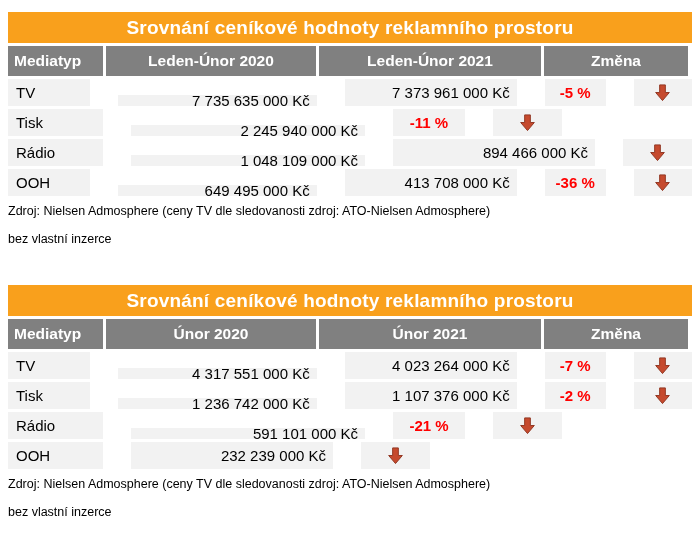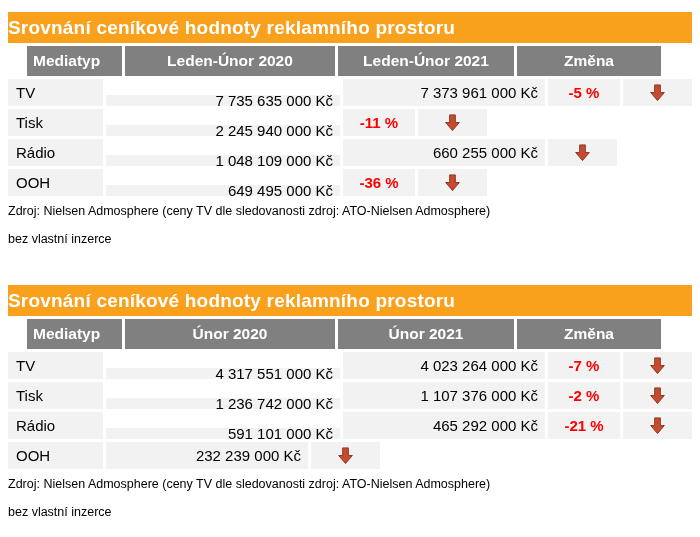--- a/index.html
+++ b/index.html
@@ -6,33 +6,33 @@
   body{
     width:700px;height:537px;background:#ffffff;
     font-family:"Liberation Sans",sans-serif;color:#000;
     overflow:hidden;
   }
   .sheet{padding:12px 8px 0 8px;}
   .tbl{width:684px;}
   .title-bar{
     height:31px;background:#F9A01C;color:#ffffff;
     font-weight:bold;font-size:19px;
-    display:flex;align-items:center;justify-content:flex-start;
+    display:flex;align-items:center;justify-content:center;
     letter-spacing:.2px;
   }
-  .hdr{display:flex;column-gap:3px;margin-top:3px;height:30px;margin-left:19px;}
+  .hdr{display:flex;column-gap:3px;margin-top:3px;height:30px;}
   .hdr .cell{
     background:#808080;color:#ffffff;font-weight:bold;font-size:15.5px;
     display:flex;align-items:center;justify-content:center;box-sizing:border-box;
   }
   .hdr .hc1{width:95px;justify-content:flex-start;padding-left:6px;}
   .hdr .hc2{width:210px;}
-  .hdr .hc3{width:176px;}
+  .hdr .hc3{width:222px;}
   .hdr .hc4{width:144px;}
-  .row{display:flex;column-gap:3px;margin-top:3px;height:27px;}
+  .row{display:flex;column-gap:3px;margin-top:3px;height:27px;gap:28px;}
   .row .cell{
     background:#F2F2F2;font-size:15px;
     display:flex;align-items:center;box-sizing:border-box;
   }
   .c1{width:95px;padding-left:8px;}
   .c2{width:234px;justify-content:flex-end;padding-right:7px;margin-top:16px;}
   .c3{width:202px;justify-content:flex-end;padding-right:7px;}
   .c4{width:72px;justify-content:center;color:#FF0000;font-weight:bold;}
   .c5{width:69px;justify-content:center;}
   .arrow-svg{width:19px;height:19px;display:block;}
@@ -73,30 +73,31 @@
       <div class="cell c4">-11 %</div>
       <div class="cell c5">
         <svg class="arrow-svg" viewBox="0 0 20 20">
             <path d="M7 2 h6 v8 h4.2 L10 18.5 2.8 10 H7 Z" fill="#C64A2E" stroke="#8E3420" stroke-width="1" stroke-linejoin="round"></path>
           </svg>
       </div>
     </div>
     <div class="row">
       <div class="cell c1">Rádio</div>
       <div class="cell c2">1 048 109 000 Kč</div>
-      <div class="cell c3">660 255 000 Kč</div>
+      <div class="cell c3">894 466 000 Kč</div>
       <div class="cell c5">
         <svg class="arrow-svg" viewBox="0 0 20 20">
             <path d="M7 2 h6 v8 h4.2 L10 18.5 2.8 10 H7 Z" fill="#C64A2E" stroke="#8E3420" stroke-width="1" stroke-linejoin="round"></path>
           </svg>
       </div>
     </div>
     <div class="row">
       <div class="cell c1">OOH</div>
       <div class="cell c2">649 495 000 Kč</div>
+      <div class="cell c3">413 708 000 Kč</div>
       <div class="cell c4">-36 %</div>
       <div class="cell c5">
         <svg class="arrow-svg" viewBox="0 0 20 20">
             <path d="M7 2 h6 v8 h4.2 L10 18.5 2.8 10 H7 Z" fill="#C64A2E" stroke="#8E3420" stroke-width="1" stroke-linejoin="round"></path>
           </svg>
       </div>
     </div>
 
     <p class="note">Zdroj: Nielsen Admosphere (ceny TV dle sledovanosti zdroj: ATO-Nielsen Admosphere)</p>
     <p class="note">bez vlastní inzerce</p>
@@ -131,21 +132,20 @@
       <div class="cell c4">-2 %</div>
       <div class="cell c5">
         <svg class="arrow-svg" viewBox="0 0 20 20">
             <path d="M7 2 h6 v8 h4.2 L10 18.5 2.8 10 H7 Z" fill="#C64A2E" stroke="#8E3420" stroke-width="1" stroke-linejoin="round"></path>
           </svg>
       </div>
     </div>
     <div class="row">
       <div class="cell c1">Rádio</div>
       <div class="cell c2">591 101 000 Kč</div>
-      <div class="cell c3">465 292 000 Kč</div>
       <div class="cell c4">-21 %</div>
       <div class="cell c5">
         <svg class="arrow-svg" viewBox="0 0 20 20">
             <path d="M7 2 h6 v8 h4.2 L10 18.5 2.8 10 H7 Z" fill="#C64A2E" stroke="#8E3420" stroke-width="1" stroke-linejoin="round"></path>
           </svg>
       </div>
     </div>
     <div class="row">
       <div class="cell c1">OOH</div>
       <div class="cell c3">232 239 000 Kč</div>

